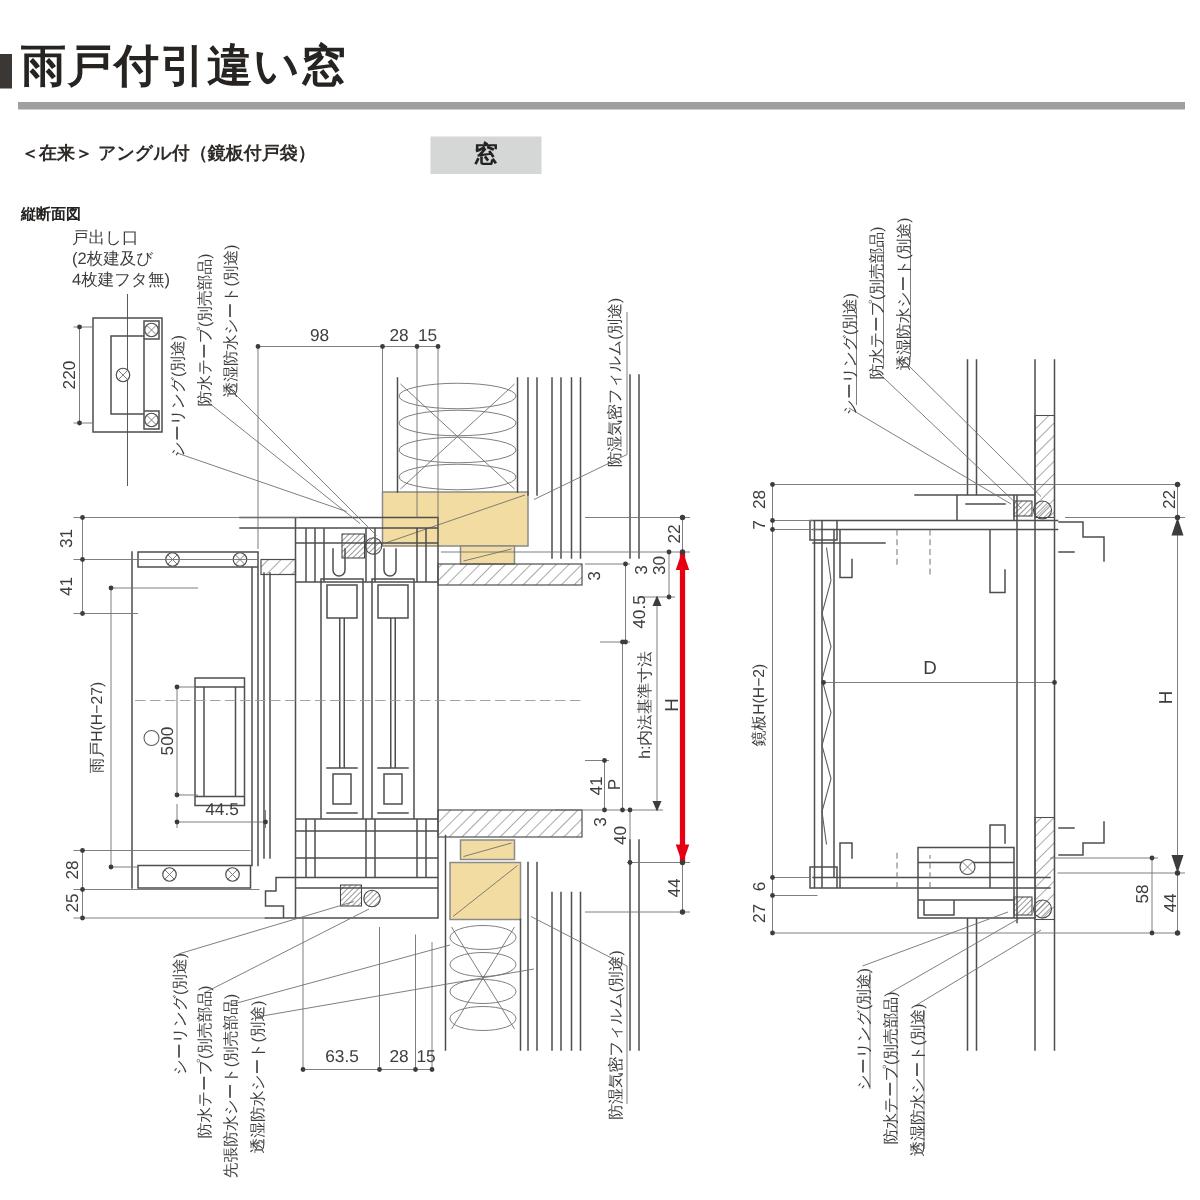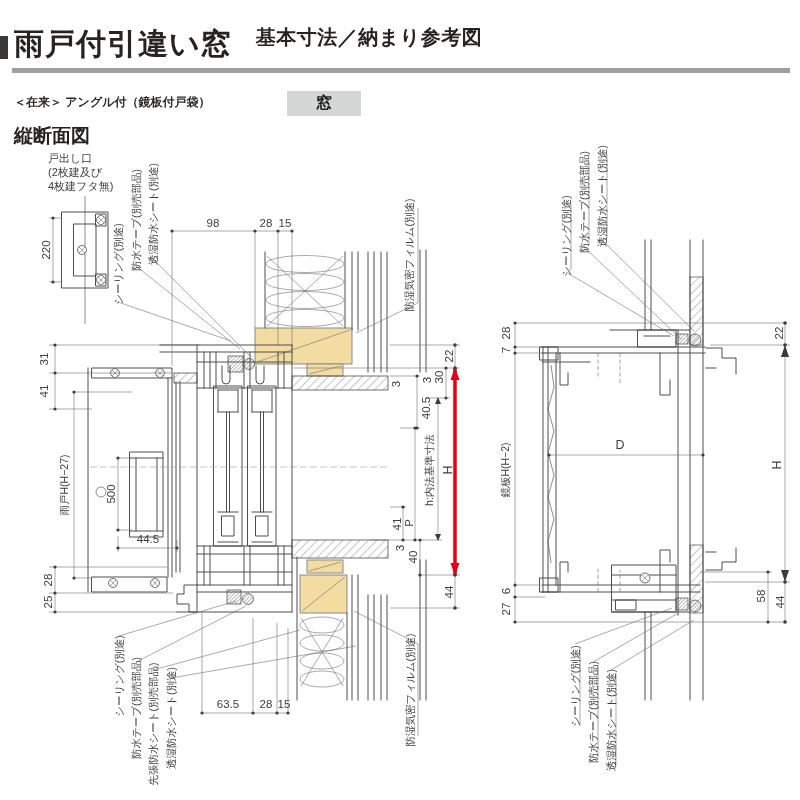--- a/index.html
+++ b/index.html
@@ -6,42 +6,41 @@
   body{width:800px;height:800px;background:#fff;position:relative;overflow:hidden;
        font-family:"Liberation Sans","DejaVu Sans",sans-serif;}
   .hdr-sq{position:absolute;left:0;top:36px;width:8px;height:23px;background:#3b3734}
   .title-row{position:absolute;left:14px;top:24px;display:flex;align-items:flex-start;gap:24px;color:#272320;white-space:nowrap}
   .title{font-size:30px;font-weight:bold;letter-spacing:1px}
   .subtitle{font-size:20px;font-weight:bold;letter-spacing:.5px}
   .bar{position:absolute;left:12px;top:68px;width:778px;height:5px;background:#9e9fa0}
   .variant{position:absolute;left:14px;top:94px;font-size:12px;font-weight:600;color:#2e2b29;white-space:nowrap}
   .tag{position:absolute;left:287px;top:91px;width:74px;height:25px;background:#d5d6d6;
        display:flex;align-items:center;justify-content:center;font-size:16px;font-weight:600;color:#222}
-  .section{position:absolute;left:14px;top:123px;font-size:19px;font-weight:600;color:#242220}
+  .section{position:absolute;left:14px;top:136px;font-size:10px;font-weight:600;color:#242220}
   svg{position:absolute;left:0;top:0}
   svg text{fill:#3d3d3d}
   .dim{font-size:11.5px}
   .big{font-size:12.5px}
   .lbl{font-size:10.5px}
   .note{font-size:11px}
   .ln{stroke:#4e4e4e;stroke-width:1;fill:none;stroke-linecap:square}
   .lnt{stroke:#5a5a5a;stroke-width:.7;fill:none}
   .tn{stroke:#707070;stroke-width:.6;fill:none}
   .dsh{stroke:#787878;stroke-width:.7;fill:none;stroke-dasharray:4 2.5}
   .cl{stroke:#9a9a9a;stroke-width:.6;fill:none;stroke-dasharray:7 3}
   .dt{fill:#3c3c3c}
   .scr{stroke:#4e4e4e;stroke-width:.8;fill:#fff}
 </style>
 </head>
 <body>
 
 <div class="hdr-sq"></div>
 <div class="title-row">
   <span class="title">雨戸付引違い窓</span>
-  <span class="subtitle">基本寸法／納まり参考図</span>
 </div>
 <div class="bar"></div>
 <div class="variant">＜在来＞ アングル付（鏡板付戸袋）</div>
 <div class="tag">窓</div>
 <div class="section">縦断面図</div>
 
 <svg width="800" height="800" viewBox="0 0 800 800">
   <defs>
     <pattern id="h45" width="6" height="6" patternUnits="userSpaceOnUse" patternTransform="rotate(45)">
       <line x1="0" y1="0" x2="0" y2="6" stroke="#6f6f6f" stroke-width="0.8"></line>

